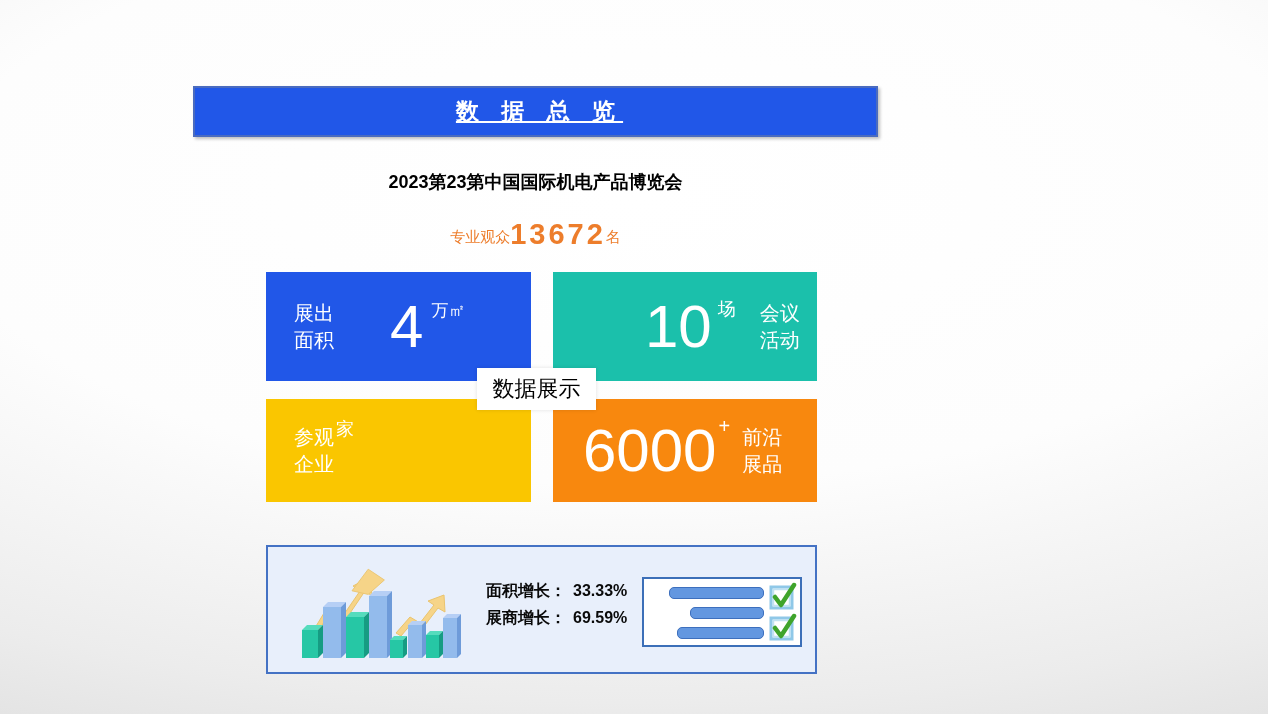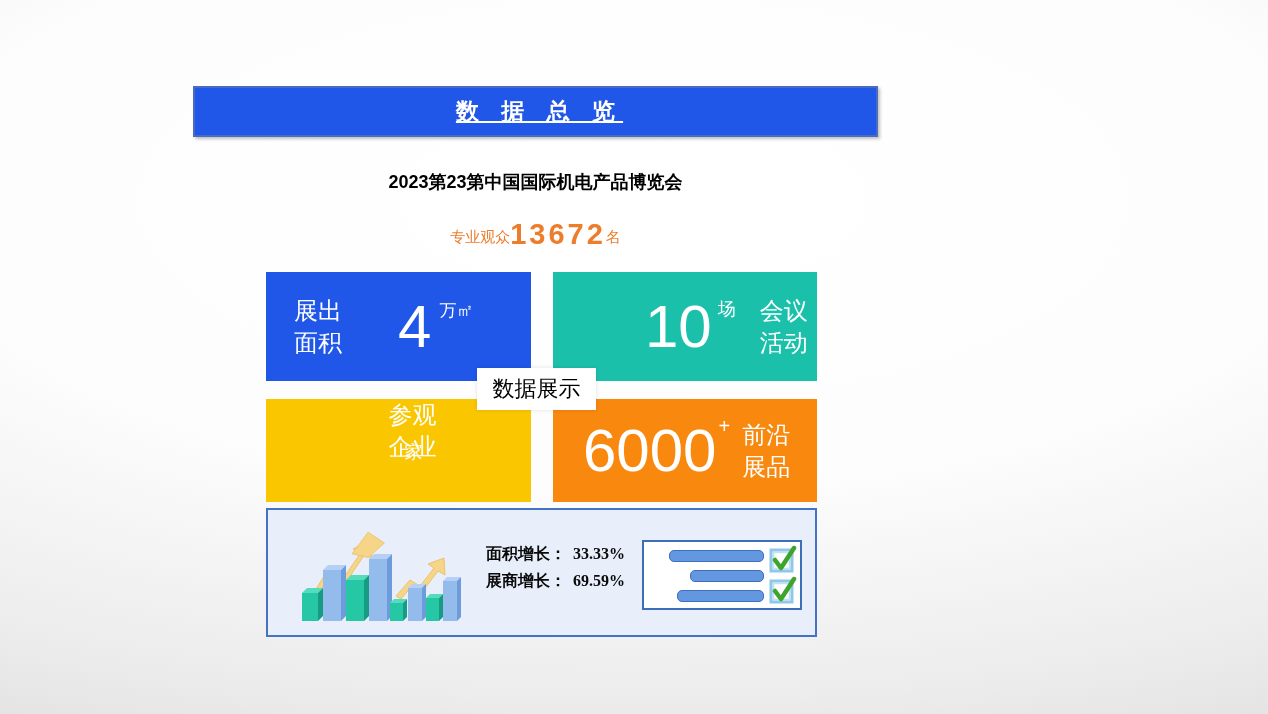--- a/index.html
+++ b/index.html
@@ -34,43 +34,43 @@
     text-align:center; color:#ED7D2B; white-space:nowrap;
   }
   .audience-line .pre, .audience-line .suf{ font-size:15px; font-weight:normal; vertical-align:baseline; }
   .audience-line .num{ font-size:29px; font-weight:bold; letter-spacing:3px; vertical-align:-2px; }
   
   .card{
     position:absolute; color:#fff; display:flex; align-items:center;
   }
   .card-area    { left:266px; top:272px; width:265px; height:109px; background:#2157E8; padding-left:28px; }
   .card-meetings{ left:553px; top:272px; width:264px; height:109px; background:#1BC0AB; padding-left:92px; }
-  .card-companies{ left:266px; top:399px; width:265px; height:103px; background:#FAC600; padding-left:28px;flex-direction:column; }
+  .card-companies{ left:266px; top:399px; width:265px; height:103px; background:#FAC600; padding-left:28px; }
   .card-exhibits { left:553px; top:399px; width:264px; height:103px; background:#F8880E; padding-left:30px; }
-  .card .label{ font-size:24px; line-height:1.32; }
+  .card .label{ font-size:20px; line-height:1.32; }
   .card .value{ font-size:60px; font-weight:400; line-height:1; }
   .card .sup{ position:relative; font-size:18px; }
   .card-area .value{ margin-left:56px; }
   .card-area .sup{ top:-16px; margin-left:8px; font-size:17px; }
   .card-meetings .sup{ top:-18px; margin-left:6px; }
   .card-meetings .label{ margin-left:24px; }
   .card-companies .value{ margin-left:26px; }
   .card-companies .sup{ top:-22px; margin-left:2px; }
   .card-exhibits .sup{ top:-24px; margin-left:2px; font-size:20px; }
   .card-exhibits .label{ margin-left:12px; }
   
   .center-label{
     position:absolute; left:477px; top:368px; width:119px; height:42px;
     background:#ffffff; display:flex; align-items:center; justify-content:center;
     font-size:22px; color:#000; z-index:5; box-shadow:0 0 4px rgba(0,0,0,0.12);
   }
   
   .growth-panel{
-    position:absolute; left:266px; top:508px; width:551px; height:129px;
-    background:#E8EFFB; border:2px solid #4472C4;font-family:Liberation Serif, serif;
+    position:absolute; left:266px; top:545px; width:551px; height:129px;
+    background:#E8EFFB; border:2px solid #4472C4;
   }
   .growth-icon{ position:absolute; left:28px; top:4px; }
   .growth-stats{ position:absolute; left:218px; top:30px; }
   .stat-line{ font-size:16px; font-weight:bold; color:#0a0a0a; line-height:27px; white-space:nowrap; }
   .stat-line .stat-value{ margin-left:7px; }
   .checklist{
     position:absolute; left:374px; top:30px; width:160px; height:70px;
     background:#ffffff; border:2px solid #3C6FB8;
   }
   .cl-bar{ position:absolute; background:#6397E0; border:1px solid #3d6fbd; border-radius:5px; height:12px; }

